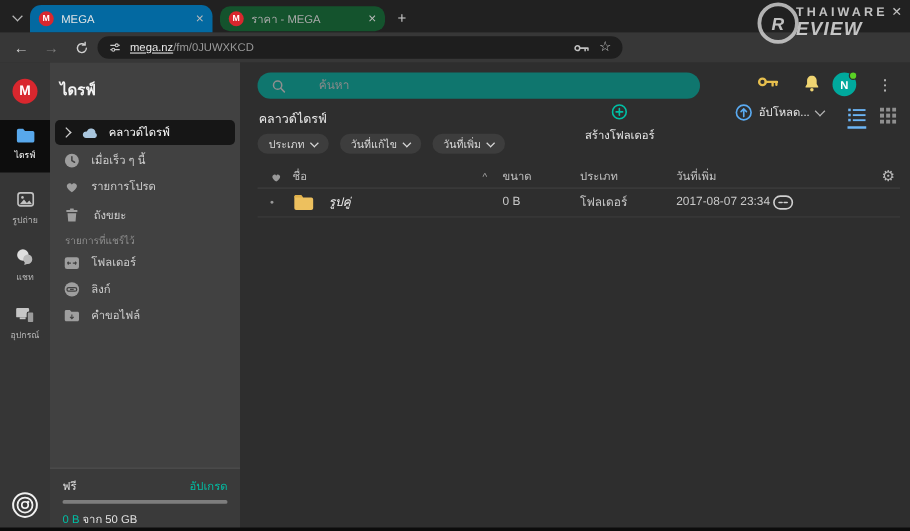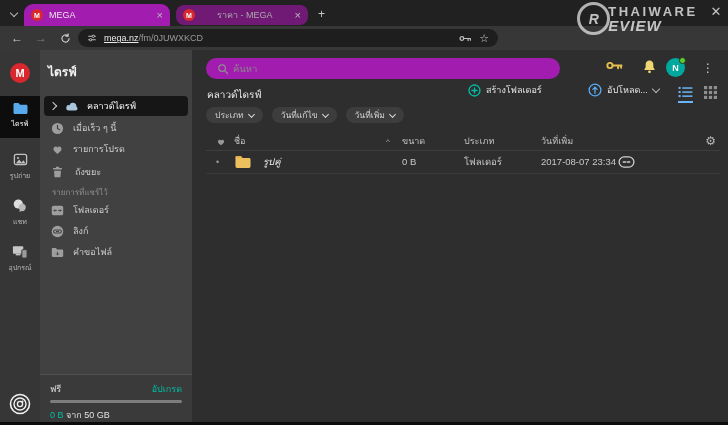--- a/index.html
+++ b/index.html
@@ -7,22 +7,22 @@
     font-family:"Liberation Sans","DejaVu Sans",sans-serif;
     background:#2e2e2e;-webkit-font-smoothing:antialiased;}
   svg{display:block;}
 
   
   .tabstrip{position:absolute;left:0;top:0;right:0;height:26px;background:#212121;}
   .tab-search{position:absolute;left:6px;top:7px;width:16px;height:14px;display:flex;align-items:center;justify-content:center;color:#b8b8b8;}
   .chev{width:5px;height:5px;border-right:1.4px solid currentColor;border-bottom:1.4px solid currentColor;transform:rotate(45deg);margin-top:-2px;}
   .chev.right{transform:rotate(-45deg);margin:0;}
   .tab{position:absolute;display:flex;align-items:center;gap:6px;padding:0 7px;box-sizing:border-box;}
-  .tab.active{left:24px;top:4px;width:146px;height:22px;background:#a21caf;border-radius:9px 9px 0 0;}
-  .tab.inactive{left:176px;top:5px;width:132px;height:20px;background:#701a75;border-radius:8px;text-align:center;}
+  .tab.active{left:24px;top:4px;width:146px;height:22px;background:#0369a1;border-radius:9px 9px 0 0;}
+  .tab.inactive{left:176px;top:5px;width:132px;height:20px;background:#14532d;border-radius:8px;}
   .favicon{width:12px;height:12px;border-radius:50%;background:#d9272e;color:#fff;font-size:7px;font-weight:bold;display:flex;align-items:center;justify-content:center;flex:0 0 auto;}
   .tab-title{font-size:9px;color:#e6e6e6;white-space:nowrap;overflow:hidden;flex:1;}
   .tab.inactive .tab-title{color:#aaa;}
   .tab-close{font-size:11px;color:#bbb;line-height:1;flex:0 0 auto;}
   .newtab{position:absolute;left:314px;top:6px;width:15px;height:15px;color:#c8c8c8;font-size:12px;display:flex;align-items:center;justify-content:center;}
 
   .toolbar{position:absolute;left:0;top:26px;right:0;height:24px;background:#373737;}
   .navbtn{position:absolute;top:3px;width:18px;height:18px;display:flex;align-items:center;justify-content:center;color:#d0d0d0;font-size:12px;}
   .urlpill{position:absolute;left:78px;top:3px;width:420px;height:18px;background:#1e1e1e;border-radius:9px;display:flex;align-items:center;padding:0 9px;box-sizing:border-box;gap:7px;}
   .url-text{font-size:9px;white-space:nowrap;overflow:hidden;flex:1;}
@@ -30,21 +30,21 @@
   .url-path{color:#9a9a9a;}
   .ext{position:absolute;top:31px;width:13px;height:13px;border-radius:3px;}
   .ext.round{border-radius:50%;}
   .profile-avatar{position:absolute;left:686px;top:30px;width:15px;height:15px;border-radius:50%;background:radial-gradient(circle at 35% 35%, #8a6a52, #4a3326);}
   .browser-menu{position:absolute;left:709px;top:28px;width:12px;height:18px;color:#cfcfcf;font-size:12px;display:flex;align-items:center;justify-content:center;}
 
   
   .watermark{position:absolute;top:2px;right:4px;z-index:60;display:flex;align-items:center;opacity:.72;color:#fff;pointer-events:none;}
   .wm-circle{width:27px;height:27px;border:3px solid rgba(255,255,255,.9);border-radius:50%;display:flex;align-items:center;justify-content:center;font-weight:bold;font-style:italic;font-size:14px;margin-right:-2px;}
   .wm-col{display:flex;flex-direction:column;line-height:1;}
-  .wm-top{font-size:13px;letter-spacing:2.5px;font-weight:bold;display:flex;align-items:center;gap:13px;}
+  .wm-top{font-size:10px;letter-spacing:2.5px;font-weight:bold;display:flex;align-items:center;gap:3px;}
   .wm-main{font-size:15px;font-weight:900;font-style:italic;letter-spacing:1px;}
 
   
   .rail{position:absolute;left:0;top:50px;bottom:0;width:40px;background:#363636;}
   .rail-logo{position:absolute;left:10px;top:13px;width:20px;height:20px;border-radius:50%;background:#d9272e;color:#fff;font-weight:bold;font-size:11px;display:flex;align-items:center;justify-content:center;}
   .rail-item{position:absolute;left:0;width:40px;display:flex;flex-direction:column;align-items:center;gap:3px;padding-top:6px;box-sizing:border-box;}
   .rail-item .lbl{font-size:7px;color:#b8b8b8;white-space:nowrap;}
   .rail-item.active{background:#0d0d0d;}
   .rail-item.active .lbl{color:#fff;}
   .rail-spiral{position:absolute;left:9px;bottom:10px;}
@@ -57,21 +57,21 @@
   .sb-section{position:absolute;left:12px;font-size:8px;color:#909090;}
   .planbox{position:absolute;left:0;right:0;bottom:0;height:50px;background:#3a3a3a;border-top:1px solid #505050;}
   .plan-row{position:absolute;left:10px;right:10px;top:7px;display:flex;justify-content:space-between;font-size:9px;}
   .plan-name{color:#e2e2e2;}
   .plan-upgrade{color:#00bfa5;}
   .plan-track{position:absolute;left:10px;right:10px;top:25px;height:3px;border-radius:2px;background:#7d7d7d;}
   .plan-usage{position:absolute;left:10px;top:33px;font-size:9px;color:#e2e2e2;}
   .plan-usage b{color:#00bfa5;font-weight:normal;}
 
   .content{position:absolute;left:192px;top:50px;right:0;bottom:0;background:#2e2e2e;}
-  .searchpill{position:absolute;left:14px;top:8px;width:354px;height:21px;background:#a21caf;border-radius:11px;display:flex;align-items:center;gap:2px;padding:0 11px;box-sizing:border-box;}
+  .searchpill{position:absolute;left:14px;top:8px;width:354px;height:21px;background:#0f766e;border-radius:11px;display:flex;align-items:center;gap:24px;padding:0 11px;box-sizing:border-box;}
   .searchpill input{background:transparent;border:none;outline:none;color:#cfcfcf;font-size:9.5px;width:260px;font-family:inherit;}
   .searchpill input::placeholder{color:#8a8a8a;}
   .hdr-ico{position:absolute;top:9px;}
   .avatar{position:absolute;left:474px;top:8px;width:19px;height:19px;border-radius:50%;background:#00a99d;color:#fff;font-size:9px;font-weight:bold;display:flex;align-items:center;justify-content:center;}
   .avatar .presence{position:absolute;right:-1px;top:-1px;width:7px;height:7px;border-radius:50%;background:#5ad225;border:1.5px solid #2e2e2e;box-sizing:border-box;}
   .kebab{position:absolute;left:510px;top:8px;width:12px;height:19px;color:#d0d0d0;font-size:12px;display:flex;align-items:center;justify-content:center;}
 
   .breadcrumb{position:absolute;left:15px;top:37px;font-size:10px;color:#ececec;}
   .act{position:absolute;display:flex;align-items:center;gap:5px;font-size:9px;color:#e8e8e8;}
   .act .chev{color:#b5b5b5;}
@@ -323,21 +323,21 @@
 
     <div class="avatar">
       <span>N</span>
       <span class="presence"></span>
     </div>
 
     <div class="kebab">⋮</div>
 
     <div class="breadcrumb">คลาวด์ไดรฟ์</div>
 
-    <div class="act" style="left:276px;top:33px;">
+    <div class="act" style="left:276px;top:33px;flex-direction:column;">
       <svg width="13" height="13" viewBox="0 0 14 14">
           <circle cx="7" cy="7" r="5.9" fill="none" stroke="#00bfa5" stroke-width="1.4"></circle>
           <path d="M7 4.2v5.6M4.2 7h5.6" stroke="#00bfa5" stroke-width="1.4" stroke-linecap="round"></path>
         </svg>
       <span>สร้างโฟลเดอร์</span>
     </div>
 
     <div class="act" style="left:396px;top:33px;">
       <svg width="14" height="14" viewBox="0 0 15 15">
           <circle cx="7.5" cy="7.5" r="6.3" fill="none" stroke="#5aabf2" stroke-width="1.4"></circle>

